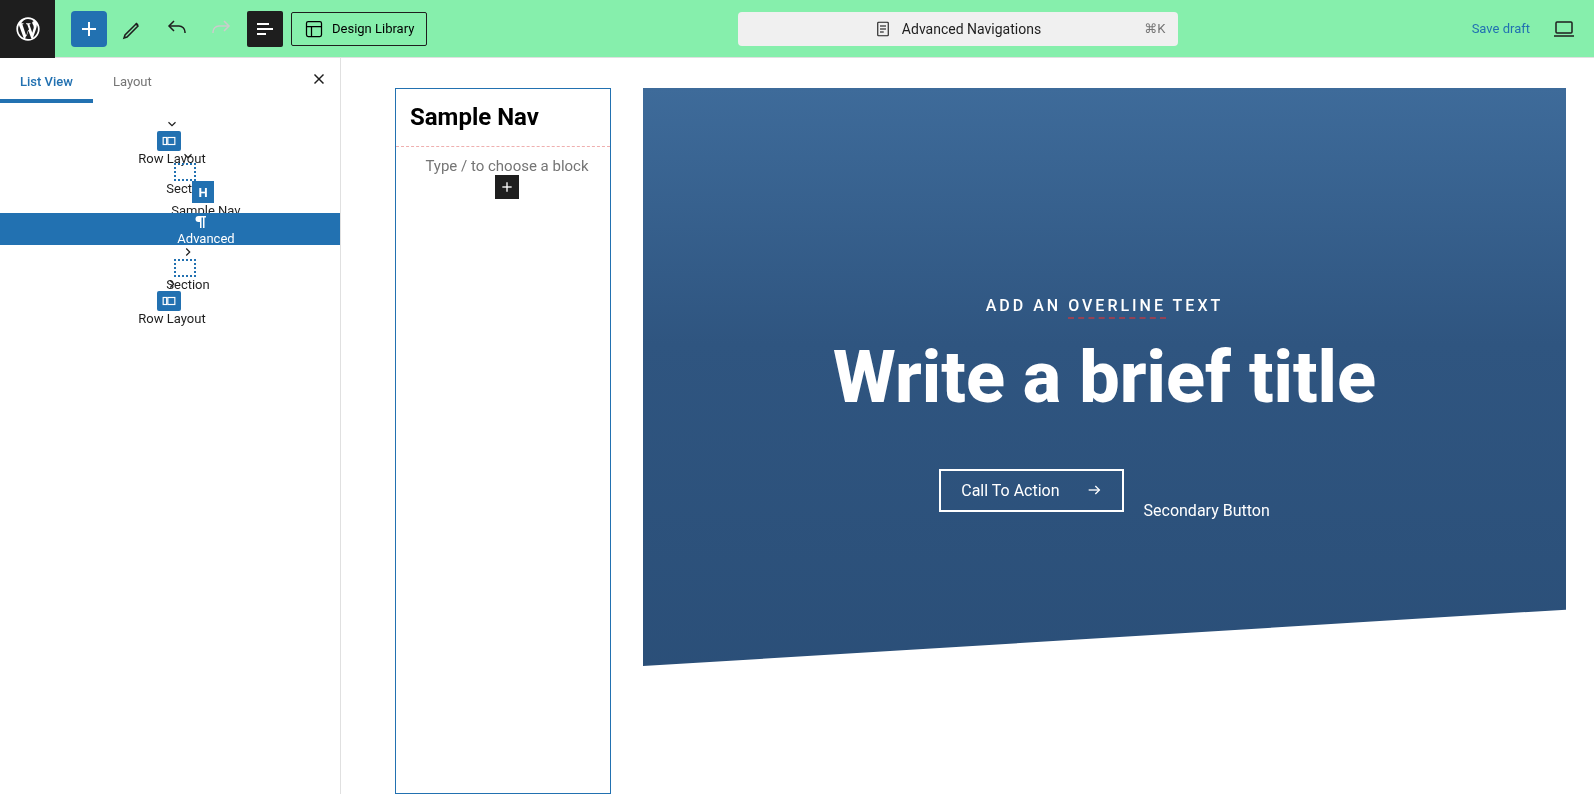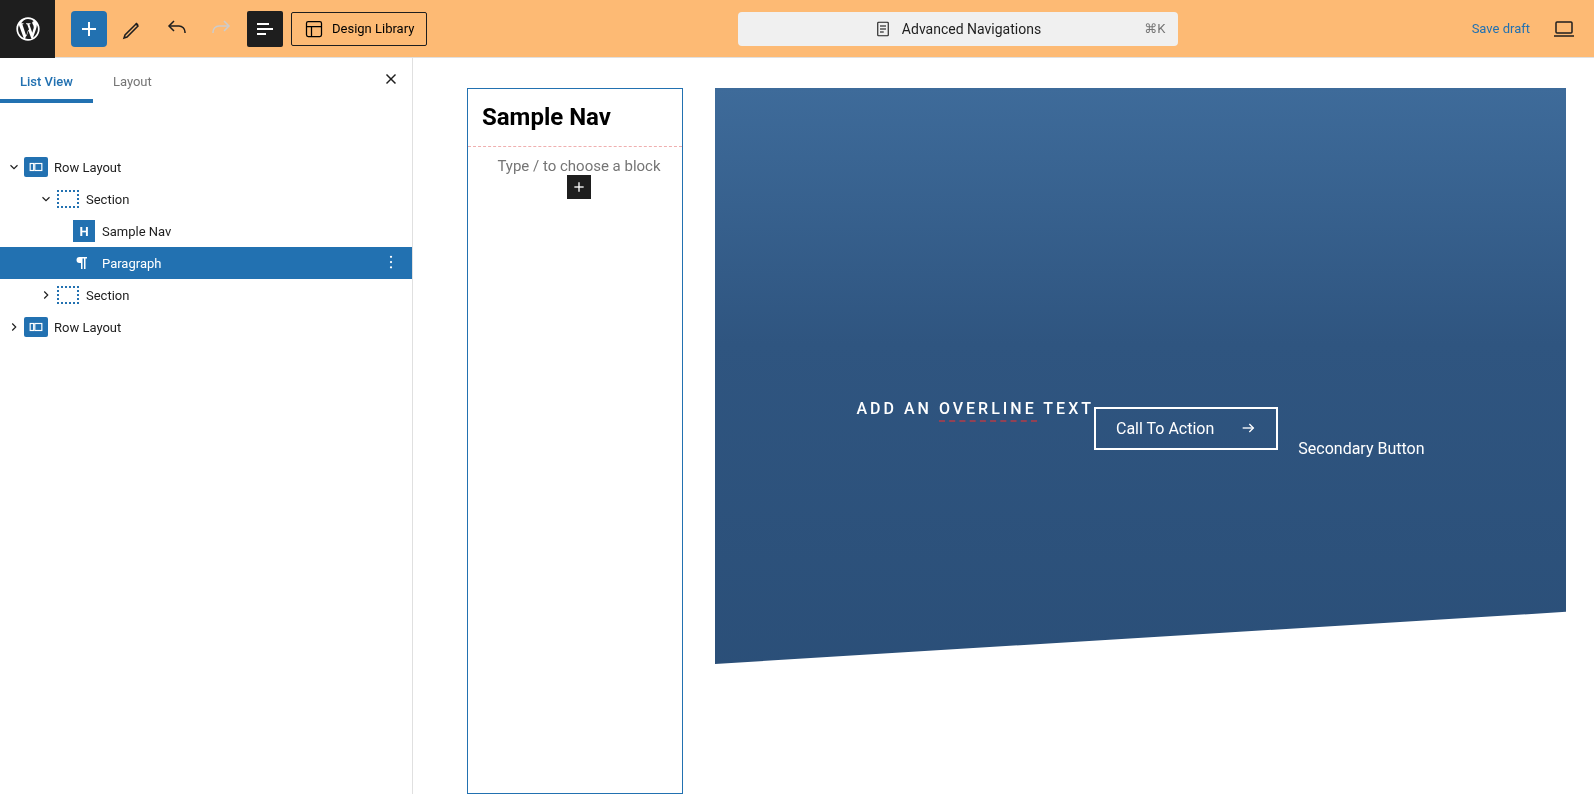--- a/index.html
+++ b/index.html
@@ -13,21 +13,21 @@
       height: 794px;
       display: flex;
       flex-direction: column;
       overflow: hidden;
     }
     .top-toolbar {
       height: 58px;
       display: flex;
       align-items: center;
       border-bottom: 1px solid #e0e0e0;
-      background: #fdba74;
+      background: #86efac;
     }
     .wp-logo {
       width: 55px;
       height: 58px;
       background: #1e1e1e;
       display: flex;
       align-items: center;
       justify-content: center;
       color: #fff;
     }
@@ -80,26 +80,25 @@
     .toolbar-right {
       display: flex;
       align-items: center;
       gap: 16px;
       padding-right: 12px;
       text-align: center;
     }
     .link-btn { color: #2271b1; font-size: 13px; cursor: pointer; }
     .main-area { display: flex; flex: 1; min-height: 0; }
     .sidebar {
-      width: 413px;
+      width: 341px;
       border-right: 1px solid #e0e0e0;
       display: flex;
       flex-direction: column;
       background: #fff;
-      gap: 34px;
     }
     .tabs {
       display: flex;
       position: relative;
       align-items: center;
       height: 47px;
     }
     .tab {
       padding: 14px 20px;
       font-size: 13px;
@@ -123,20 +122,21 @@
       padding: 12px 0;
       font-size: 13px;
       color: #1e1e1e;
     }
     .tree-item {
       display: flex;
       align-items: center;
       height: 32px;
       cursor: pointer;
       position: relative;
+      flex-direction: column;
     }
     .tree-item.selected {
       background: #2271b1;
       color: #fff;
     }
     .tree-item .chevron {
       width: 20px;
       display: flex;
       align-items: center;
       justify-content: center;
@@ -196,21 +196,21 @@
       align-items: center;
       justify-content: center;
       cursor: pointer;
       font-size: 18px;
     }
     .hero {
       flex: 1;
       background: linear-gradient(180deg, #3e6b9a 0%, #2f5580 40%, #2a4e77 100%);
       position: relative;
       display: flex;
-      flex-direction: row;
+      flex-direction: column;
       align-items: center;
       justify-content: center;
       overflow: hidden;
       height: 640px;
     }
     .hero::after {
       content: "";
       position: absolute;
       bottom: -30px;
       left: -5%;
@@ -380,21 +380,21 @@
             <span class="heading-icon-box">H</span>
           </span>
         <span class="label">Sample Nav</span>
       </div>
       <div class="tree-item indent-2 selected">
         <span class="block-icon paragraph-icon">
           <svg viewBox="0 0 24 24" fill="currentColor">
               <path d="M11 4H6a4 4 0 000 8h2v8h2V6h2v14h2V6h2V4h-7z"></path>
             </svg>
         </span>
-        <span class="label">Paragraph</span>
+        <span class="label">Advanced</span>
         <span class="more">
           <svg width="18" height="18" viewBox="0 0 24 24" fill="currentColor">
               <circle cx="12" cy="5" r="1.5"></circle>
               <circle cx="12" cy="12" r="1.5"></circle>
               <circle cx="12" cy="19" r="1.5"></circle>
             </svg>
         </span>
       </div>
       <div class="tree-item indent-1">
         <span class="chevron">
@@ -437,20 +437,21 @@
               <line x1="5" y1="12" x2="19" y2="12"></line>
             </svg>
         </div>
       </div>
     </div>
 
     <div class="hero">
       <div class="overline">
         <span>ADD AN </span><span class="underlined">OVERLINE</span><span> TEXT</span>
       </div>
+      <div class="hero-title">Write a brief title</div>
       <div class="hero-buttons">
         <div class="cta-btn">
           <span>Call To Action</span>
           <svg width="16" height="16" viewBox="0 0 24 24" fill="none" stroke="currentColor" stroke-width="2">
               <line x1="4" y1="12" x2="20" y2="12"></line>
               <polyline points="14 6 20 12 14 18"></polyline>
             </svg>
         </div>
         <div class="secondary-link">Secondary Button</div>
       </div>

